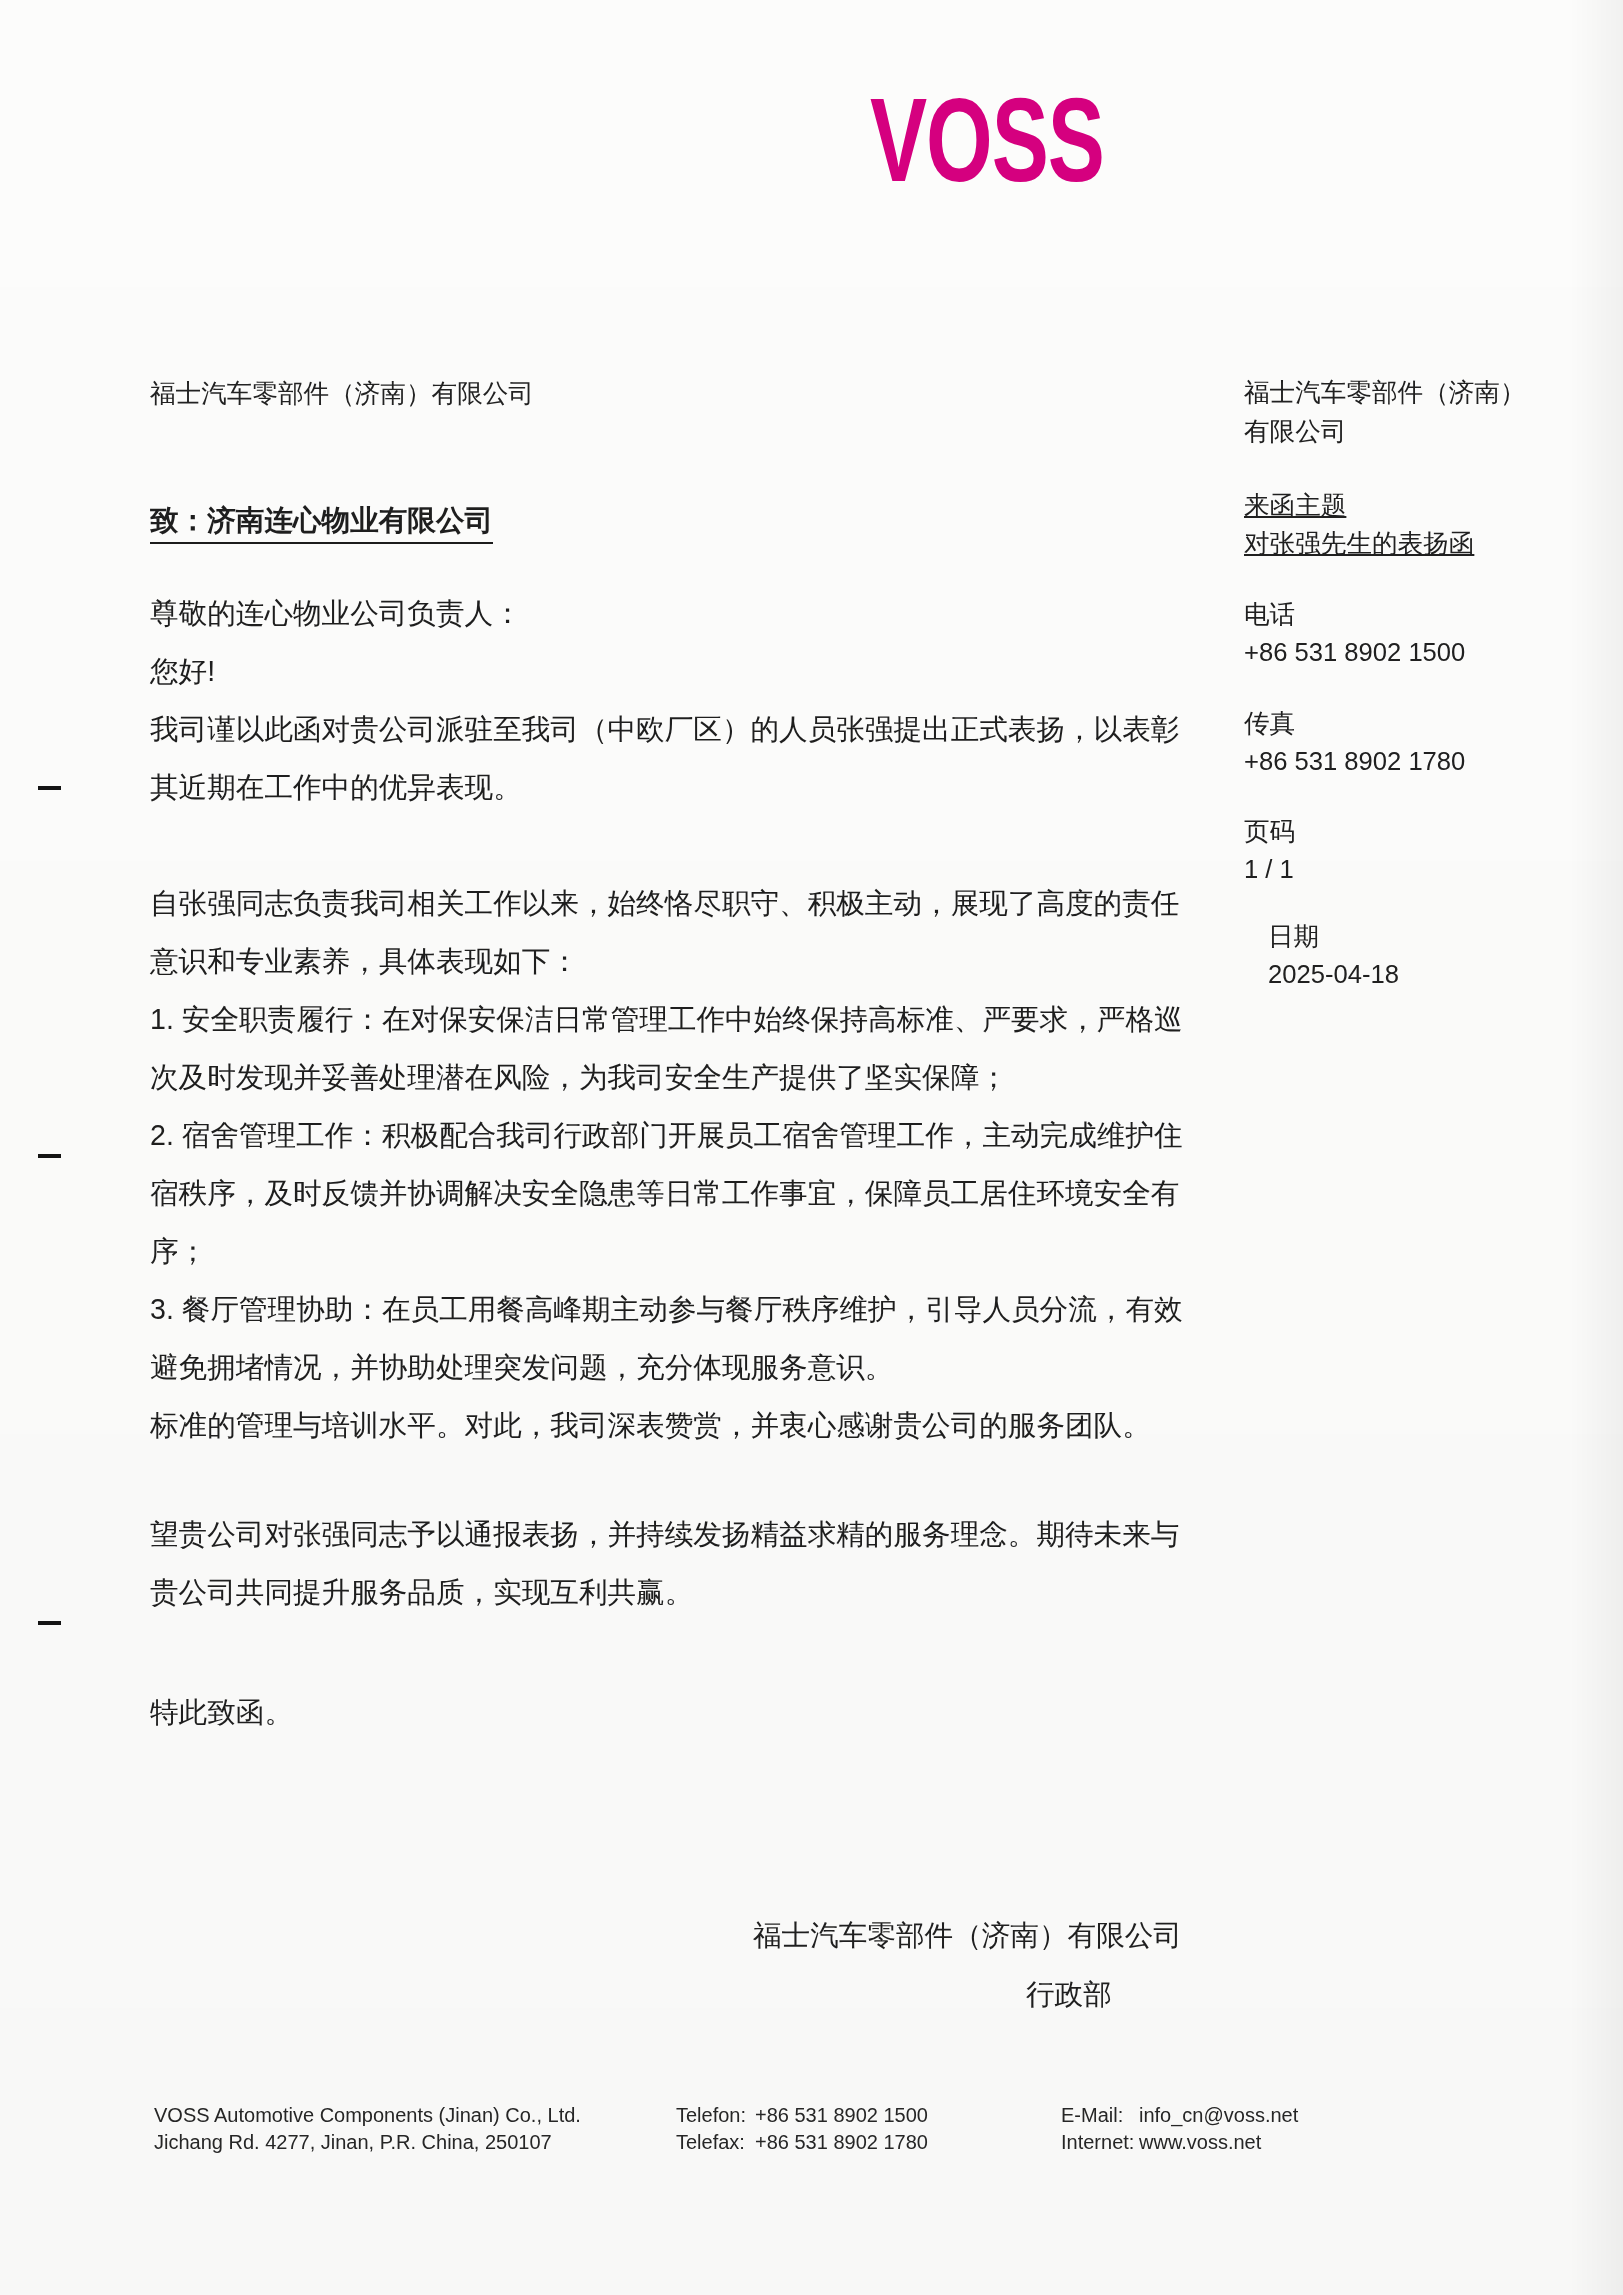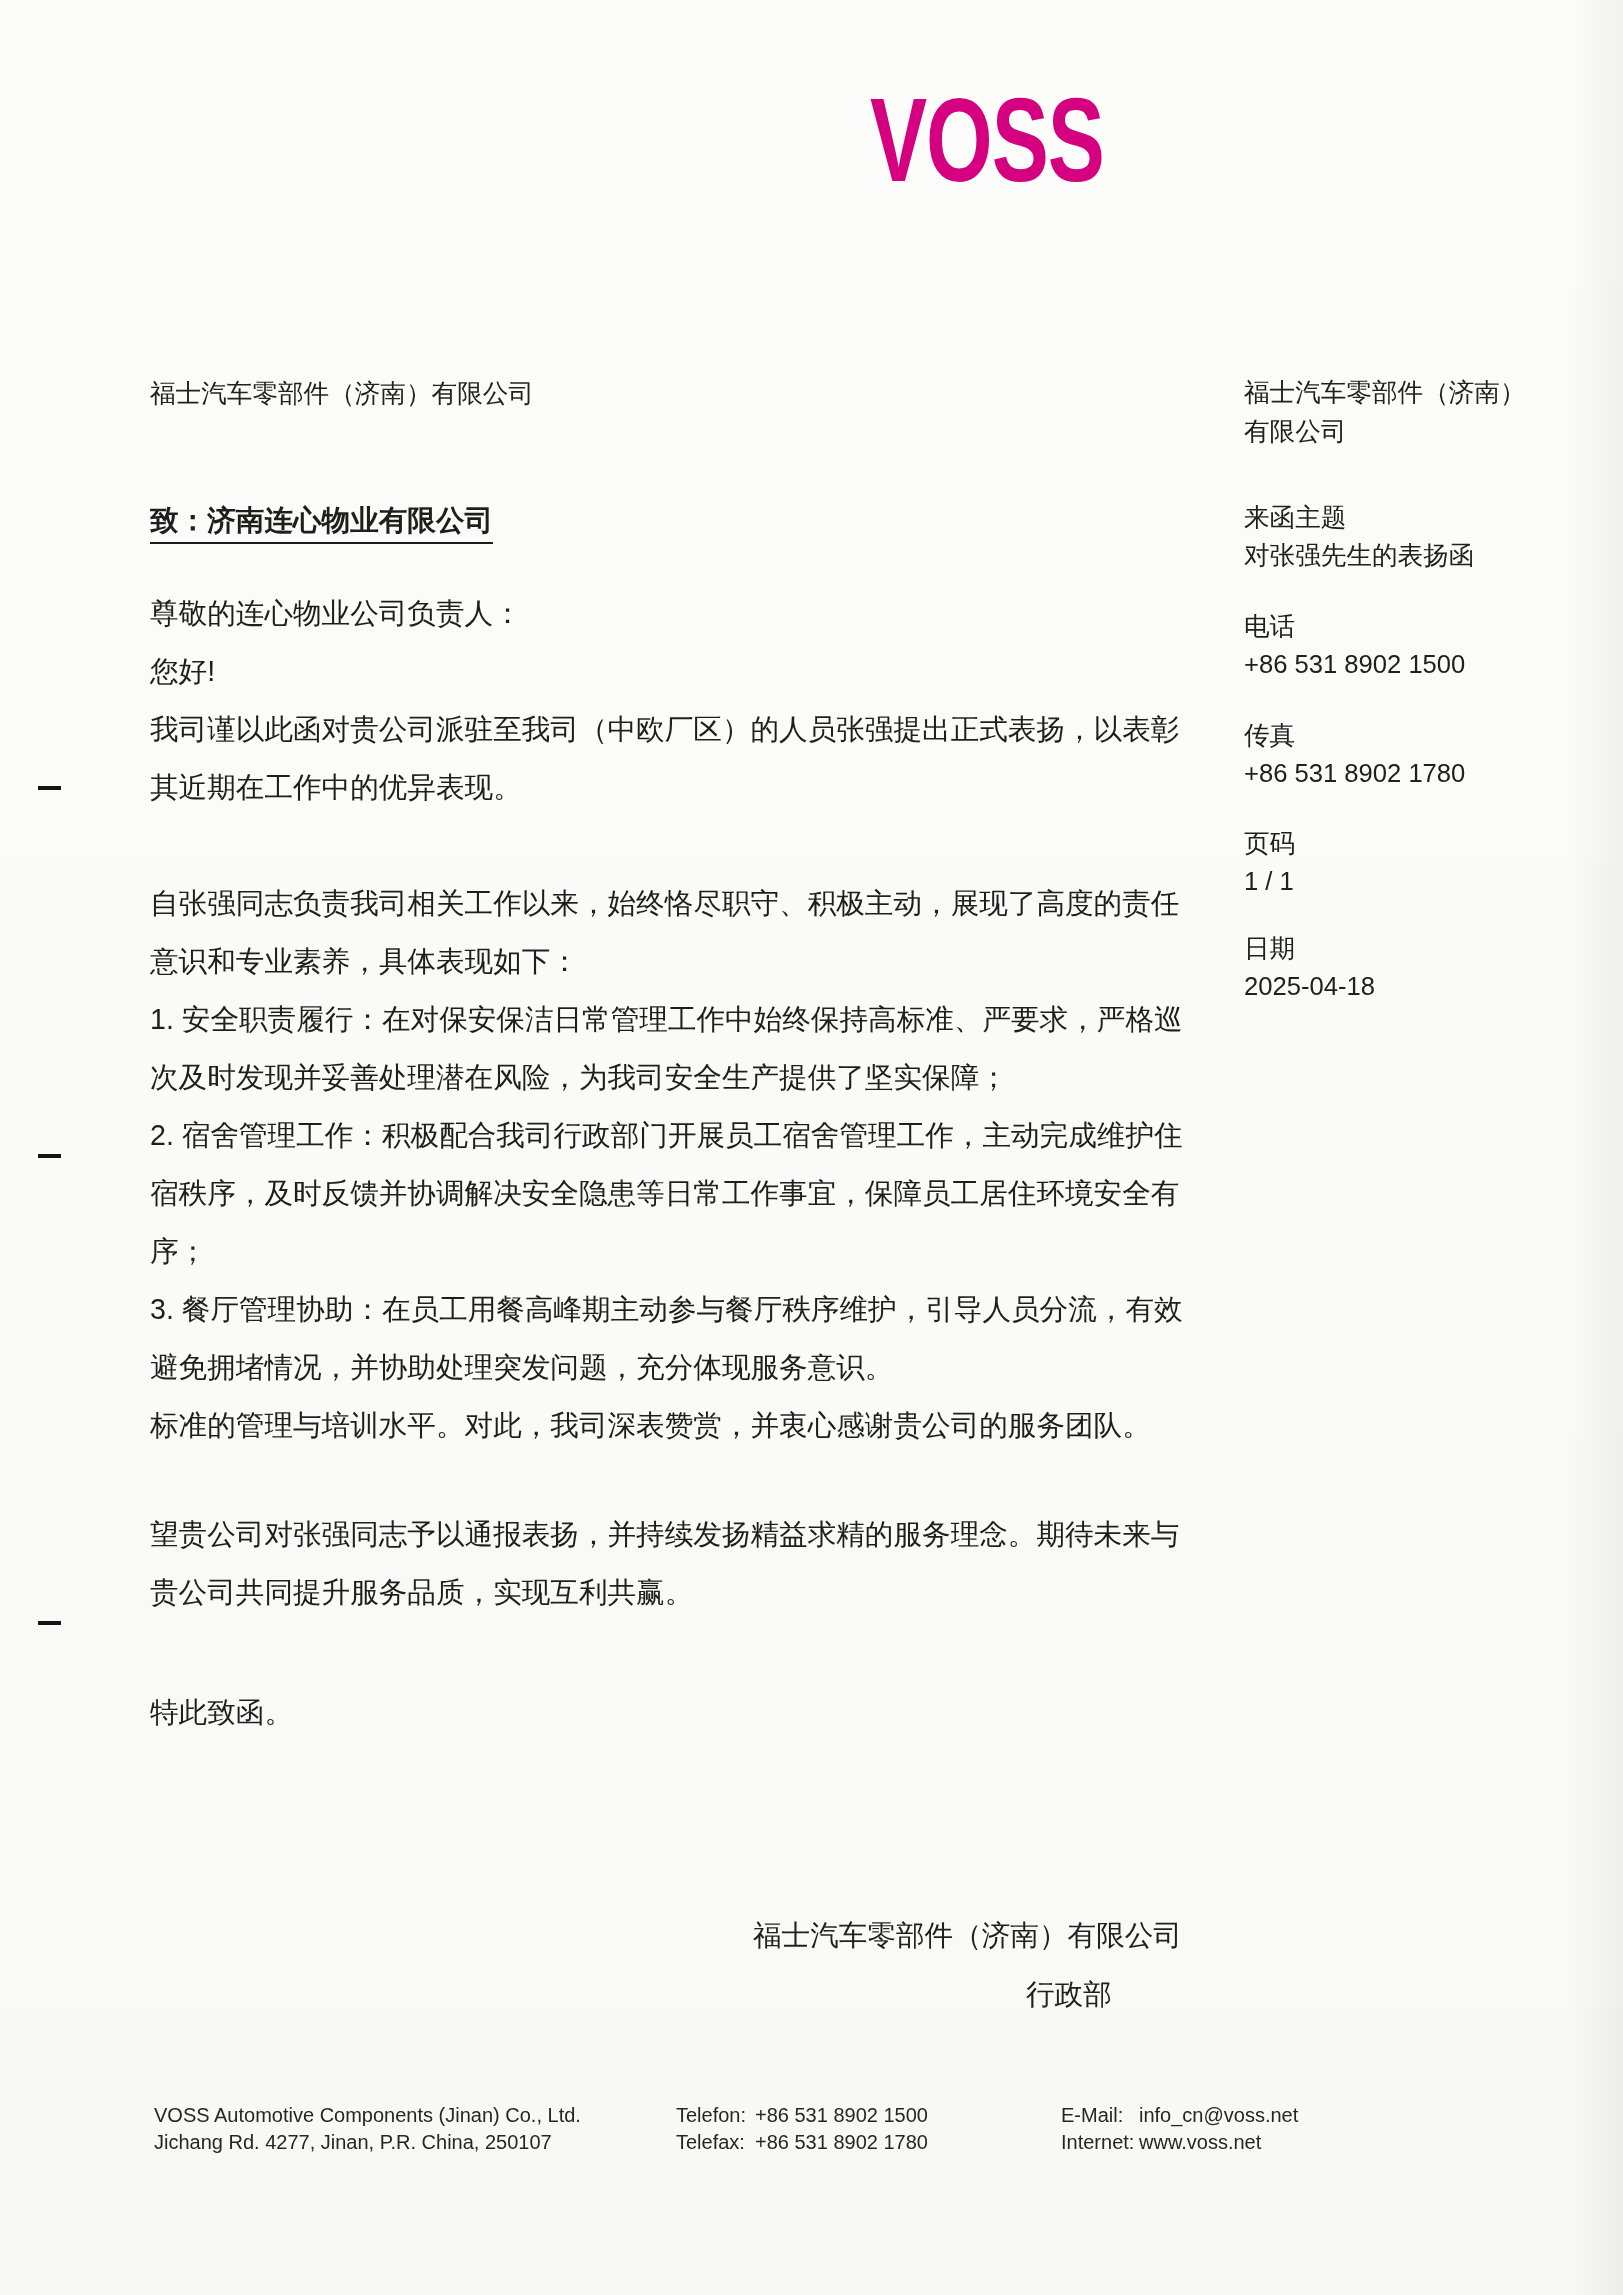--- a/index.html
+++ b/index.html
@@ -132,37 +132,37 @@
 </style>
 </head>
 <body>
 
 <div class="abs logo">VOSS</div>
 
 <div class="abs sender-line">福士汽车零部件（济南）有限公司</div>
 
 <div class="abs info-panel">
   <div class="info-company">福士汽车零部件（济南）有限公司</div>
-  <div class="info-group" style="margin-top:47px;">
+  <div class="info-group" style="margin-top:35px;text-decoration:underline;">
     <div class="ilabel">来函主题</div>
     <div class="ivalue">对张强先生的表扬函</div>
   </div>
   <div class="info-group">
     <div class="ilabel">电话</div>
     <div class="ivalue">+86 531 8902 1500</div>
   </div>
   <div class="info-group">
     <div class="ilabel">传真</div>
     <div class="ivalue">+86 531 8902 1780</div>
   </div>
   <div class="info-group" style="margin-top:32px;">
     <div class="ilabel">页码</div>
     <div class="ivalue">1 / 1</div>
   </div>
-  <div class="info-group" style="margin-top:28.6px;">
+  <div class="info-group" style="margin-top:28.6px;margin-left:24px;">
     <div class="ilabel">日期</div>
     <div class="ivalue">2025-04-18</div>
   </div>
 </div>
 
 <div class="abs body-text">
   <div class="hline"><span>致：济南连心物业有限公司</span></div>
   <div class="bline">尊敬的连心物业公司负责人：</div>
   <div class="bline">您好!</div>
   <div class="bline">我司谨以此函对贵公司派驻至我司（中欧厂区）的人员张强提出正式表扬，以表彰</div>

